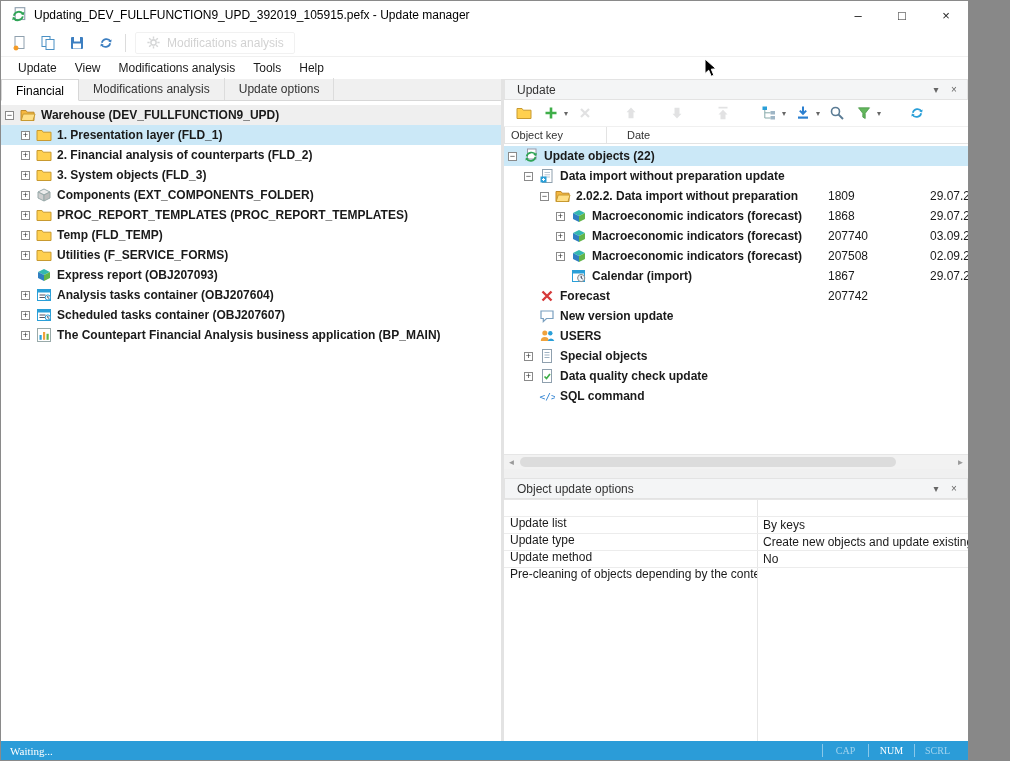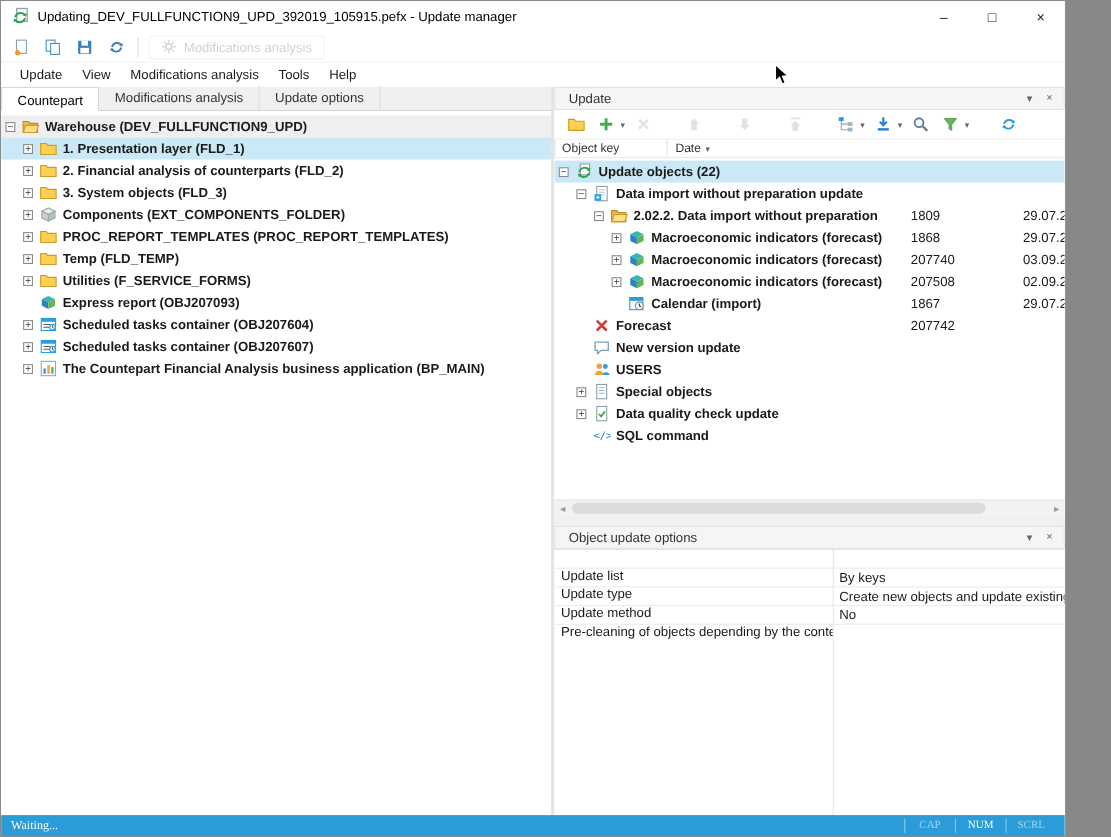--- a/index.html
+++ b/index.html
@@ -44,21 +44,21 @@
   .ph-btn{width:18px;text-align:center;color:#666;font-size:10px;flex:none;}
   .ph-spacer{margin-left:auto;}
 
   .upd-toolbar{height:27px;flex:none;background:#fff;display:flex;align-items:center;padding-left:10px;gap:7px;border-bottom:1px solid #f0f0f0;}
   .caret{font-size:8px;color:#666;margin-left:-4px;}
   .sp{width:12px;flex:none;}
 
   .colhdr{height:17px;flex:none;border-bottom:1px solid #e3e3e3;display:flex;align-items:stretch;font-size:11px;color:#333;}
   .ch-structure{flex:1;padding-left:6px;display:flex;align-items:center;}
   .ch-key{width:102px;flex:none;border-left:1px solid #e3e3e3;padding-left:6px;display:flex;align-items:center;}
-  .ch-date{width:44px;flex:none;border-left:1px solid #e3e3e3;padding-left:7px;display:flex;align-items:center;overflow:hidden;white-space:nowrap;}
+  .ch-date{width:44px;flex:none;border-left:1px solid #e3e3e3;padding-left:20px;display:flex;align-items:center;overflow:hidden;white-space:nowrap;}
   .ch-date .caret{margin-left:4px;}
 
   .update-tree{height:310px;flex:none;overflow:hidden;background:#fff;padding-top:2px;}
 
   .hscroll{height:15px;flex:none;background:#f2f2f2;border-top:1px solid #e6e6e6;position:relative;}
   .hs-arrow{position:absolute;top:0;width:15px;height:14px;display:flex;align-items:center;justify-content:center;font-size:8px;color:#9a9a9a;}
   .hs-left{left:0;}
   .hs-right{right:0;}
   .hs-thumb{position:absolute;left:16px;right:72px;top:2px;bottom:2px;background:#dcdcdc;border-radius:6px;}
 
@@ -159,21 +159,21 @@
   <div class="menubar" id="menubar">
       <div class="menu-item">Update</div>
       <div class="menu-item">View</div>
       <div class="menu-item">Modifications analysis</div>
       <div class="menu-item">Tools</div>
       <div class="menu-item">Help</div>
     </div>
 
   <div class="left-panel">
     <div class="tabbar" id="tabbar">
-        <div class="tab active">Countepart</div>
+        <div class="tab active">Financial</div>
         <div class="tab">Modifications analysis</div>
         <div class="tab">Update options</div>
       </div>
     <div class="repo-tree" id="repo-tree">
         <div class="trow rootrow">
           <span class="indent" style="width: 4px;"></span>
           <span class="exp minus">−</span>
           <span class="ticon">
             <svg viewBox="0 0 16 16">
               <path d="M1 3.5h5l1.2 1.7H14v8.3H1z" fill="#F5B73F" stroke="#C08A28"></path>
@@ -271,21 +271,21 @@
           <span class="exp plus">+</span>
           <span class="ticon">
             <svg viewBox="0 0 16 16">
               <rect x="1.5" y="2.5" width="13" height="11" fill="#fff" stroke="#2a9fd8"></rect>
               <rect x="1.5" y="2.5" width="13" height="3" fill="#2a9fd8"></rect>
               <path d="M3.5 8h6M3.5 10.5h6" stroke="#556" stroke-width="1"></path>
               <circle cx="11.8" cy="10.5" r="2.6" fill="#eef6fc" stroke="#2a9fd8"></circle>
               <path d="M11.8 9v1.6l1.1.8" fill="none" stroke="#334" stroke-width="0.9"></path>
             </svg>
           </span>
-          <span class="tlabel">Scheduled tasks container (OBJ207604)</span>
+          <span class="tlabel">Analysis tasks container (OBJ207604)</span>
         </div>
         <div class="trow">
           <span class="indent" style="width: 20px;"></span>
           <span class="exp plus">+</span>
           <span class="ticon">
             <svg viewBox="0 0 16 16">
               <rect x="1.5" y="2.5" width="13" height="11" fill="#fff" stroke="#2a9fd8"></rect>
               <rect x="1.5" y="2.5" width="13" height="3" fill="#2a9fd8"></rect>
               <path d="M3.5 8h6M3.5 10.5h6" stroke="#556" stroke-width="1"></path>
               <circle cx="11.8" cy="10.5" r="2.6" fill="#eef6fc" stroke="#2a9fd8"></circle>

